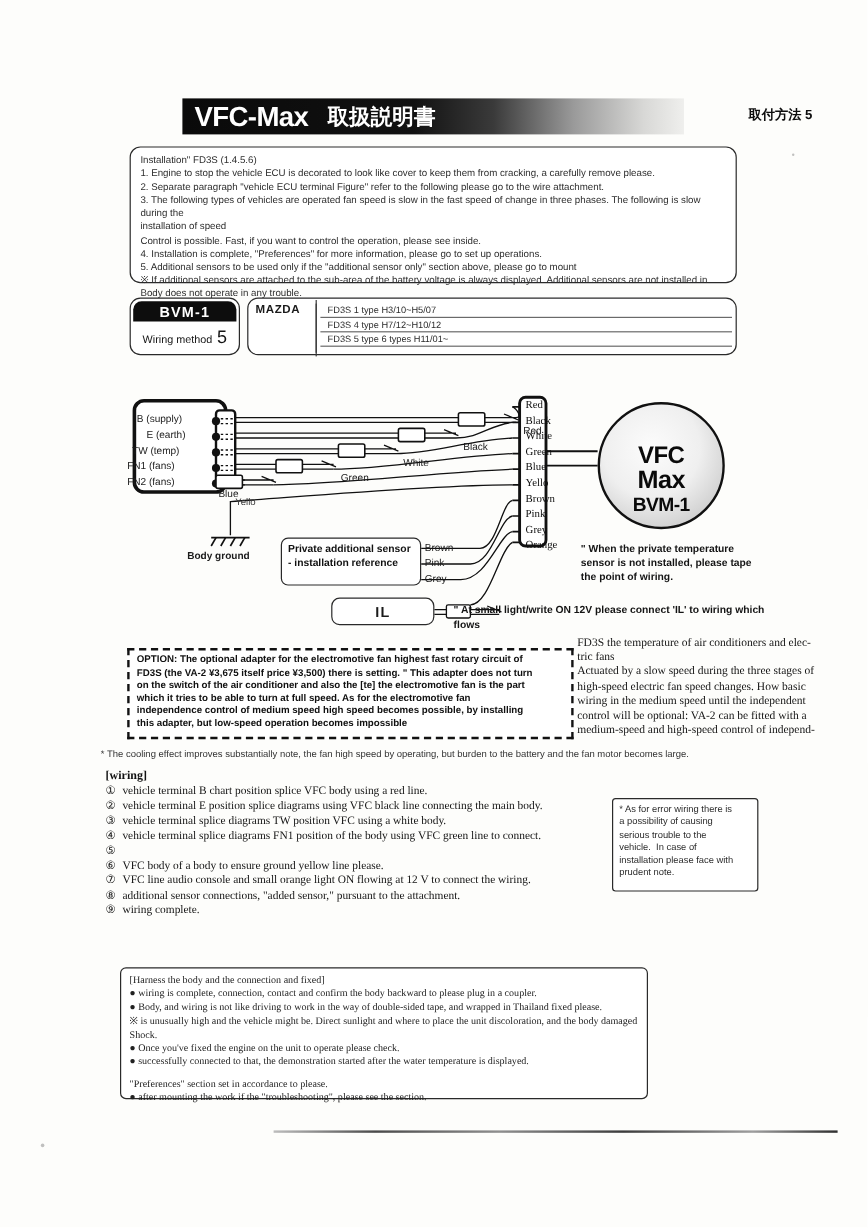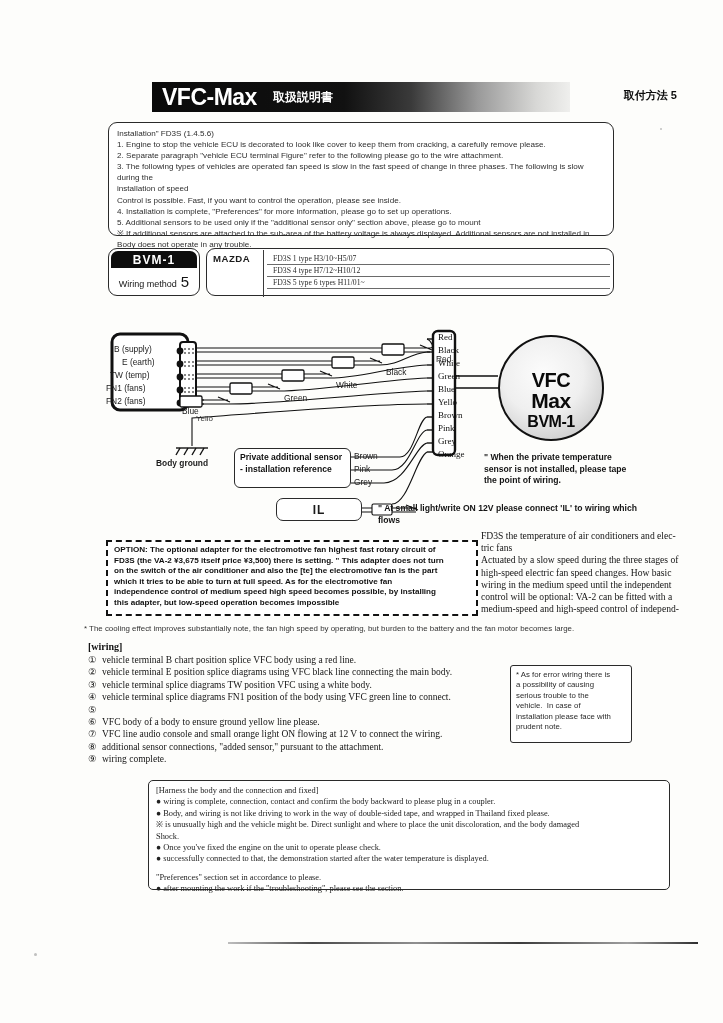--- a/index.html
+++ b/index.html
@@ -34,21 +34,21 @@
   }
   .brand {
     color: #fff;
     font-size: 23px;
     font-weight: bold;
     letter-spacing: -0.5px;
     line-height: 1;
   }
   .brand-sub {
     color: #fff;
-    font-size: 12px;
+    font-size: 18px;
     font-weight: bold;
     margin-left: 16px;
     line-height: 1;
     font-family: Liberation Serif, serif;
   }
   .header-right {
     position: absolute;
     right: 46px; top: 88px;
     font-size: 11px;
     font-weight: bold;
@@ -94,21 +94,21 @@
   #mazda-label {
     position: absolute; left: 6px; top: 4px;
     font-size: 9.6px; font-weight: bold; letter-spacing: 0.5px;
   }
   .mz-vline { position: absolute; top: 1px; bottom: 1px; width: 1px; background: #3a3a3a; }
   .mz-row {
     position: absolute; left: 60px; right: 3px; height: 11.5px;
     font-size: 7.7px; color: #2b2b2b;
     padding-left: 6px; box-sizing: border-box;
     border-bottom: 1px solid #6a6a6a;
-    display: flex; align-items: center; font-family: Liberation Serif, serif;
+    display: flex; align-items: center;
   }
   
   #diagram { position: absolute; left: 100px; top: 318px; width: 525px; height: 220px; }
   #diagram svg { position: absolute; left: 0; top: 0; }
   .dlabel { position: absolute; font-size: 8.4px; color: #1c1c1c; white-space: nowrap; }
   .dlabel-sm { position: absolute; font-size: 8px; color: #3a3a3a; white-space: nowrap; }
   .wcolor {
     position: absolute; font-size: 9px; color: #0f0f0f;
     font-family: "Liberation Serif", serif; white-space: nowrap;
   }
@@ -180,25 +180,24 @@
   
   #error-box {
     left: 510px; top: 665px; width: 122px; height: 78px;
     border-radius: 3px; border-width: 1.1px;
     padding: 4px 5px;
     font-size: 7.8px; line-height: 10.4px; color: #2b2b2b;
     white-space: pre-wrap;
   }
   
   #harness-box {
-    left: 100px; top: 780px; width: 522px; height: 110px;
+    left: 100px; top: 806px; width: 440px; height: 110px;
     border-radius: 5px; border-width: 1.1px;
     padding: 4px 7px;
     font-family: "Liberation Serif", serif;
-    margin-left: 48px;
   }
   #harness-box p {
     margin: 0; font-size: 8.4px; line-height: 11.4px;
     color: #222; white-space: pre-wrap;
   }
   #harness-box .gap { height: 7px; }
   
   .artifact { position: absolute; background: #8e8e8e; opacity: .55; }
   #foot-line {
     position: absolute; left: 228px; top: 942px; width: 470px; height: 1.5px;

